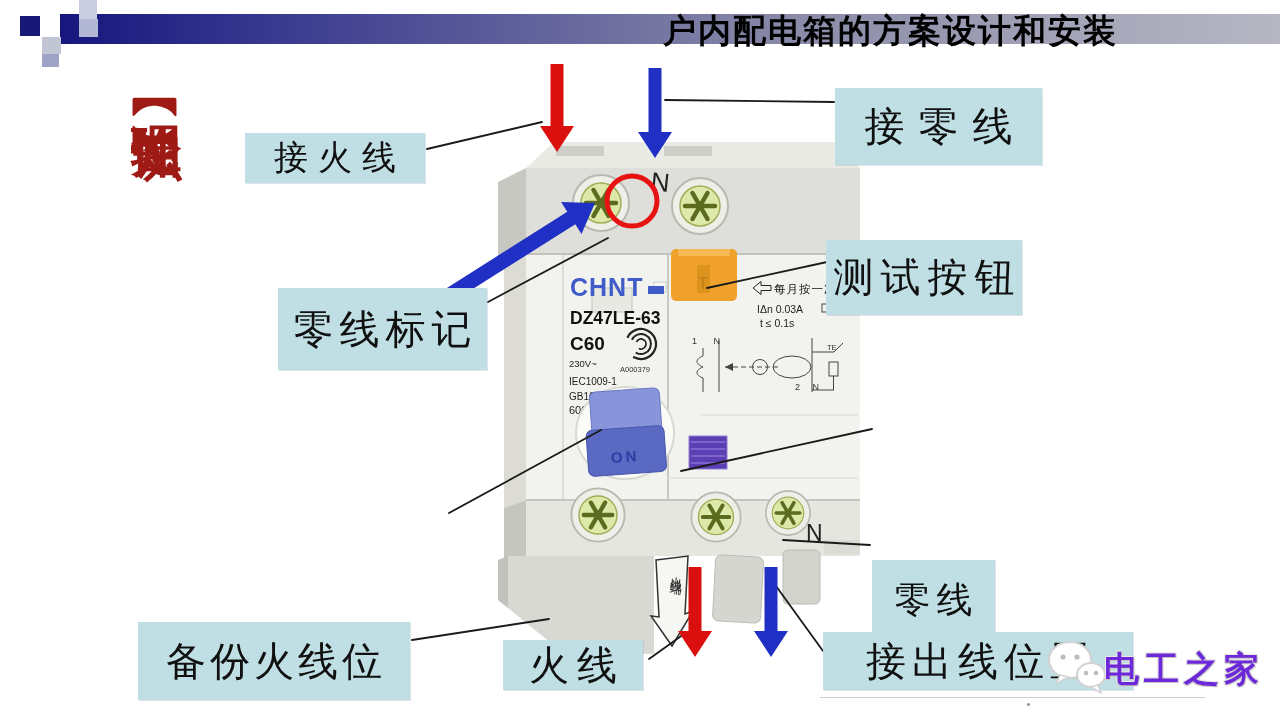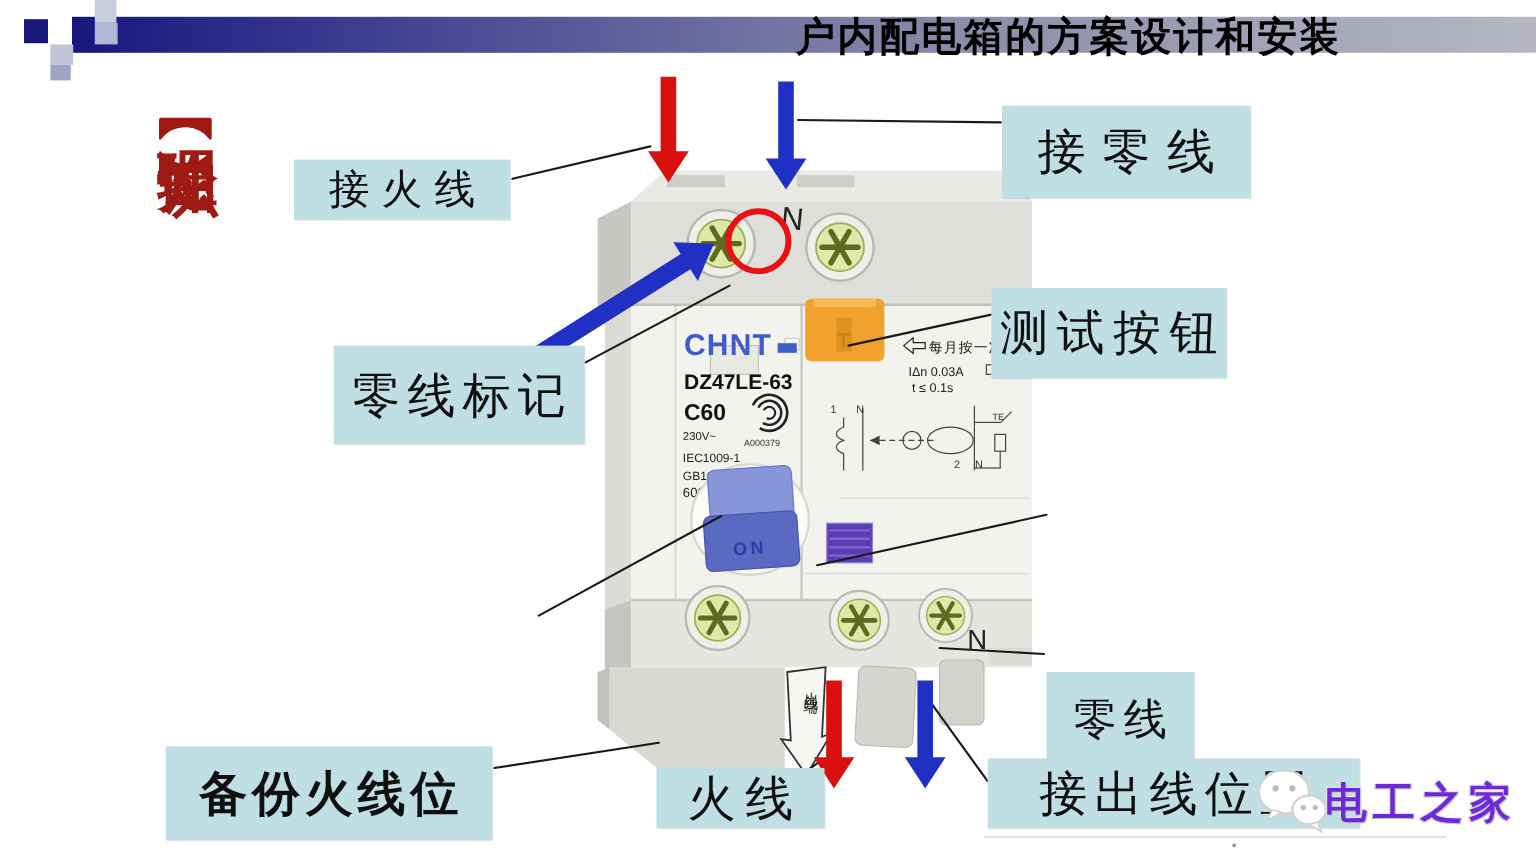--- a/index.html
+++ b/index.html
@@ -189,22 +189,22 @@
     <polygon points="449,304 575.3,224.3 581.5,234.1 595,203 561.1,201.9 567.3,211.7 441,291.7" fill="#2130c4"></polygon>
     <polygon points="688.5,567 701.5,567 701.5,631 712,631 695,657 678,631 688.5,631" fill="#d9100e"></polygon>
     <polygon points="764.5,567 777.5,567 777.5,631 788,631 771,657 754,631 764.5,631" fill="#2130c4"></polygon>
   </svg>
 
   <div class="callout" style="left:245px;top:133px;width:180px;height:50px;font-size:34px;letter-spacing:10px;text-indent:10px;">接火线</div>
   <div class="callout" style="left:835px;top:88px;width:207px;height:77px;font-size:40px;letter-spacing:14px;text-indent:14px;">接零线</div>
   <div class="callout" style="left:826px;top:240px;width:196px;height:75px;font-size:40px;letter-spacing:7px;text-indent:7px;">测试按钮</div>
   <div class="callout" style="left:278px;top:288px;width:209px;height:82px;font-size:40px;letter-spacing:6px;text-indent:6px;">零线标记</div>
   <div class="callout" style="left:872px;top:560px;width:123px;height:80px;font-size:36px;letter-spacing:6px;text-indent:6px;">零线</div>
-  <div class="callout" style="left:138px;top:622px;width:272px;height:78px;font-size:40px;letter-spacing:4px;text-indent:4px;font-weight:bold;">备份火线位</div>
-  <div class="callout" style="left:503px;top:640px;width:140px;height:50px;font-size:40px;letter-spacing:8px;text-indent:8px;margin-left:44px;">火线</div>
+  <div class="callout" style="left:138px;top:622px;width:272px;height:78px;font-size:40px;letter-spacing:4px;text-indent:4px;">备份火线位</div>
+  <div class="callout" style="left:503px;top:640px;width:140px;height:50px;font-size:40px;letter-spacing:8px;text-indent:8px;">火线</div>
   <div class="callout" style="left:823px;top:632px;width:310px;height:58px;font-size:40px;letter-spacing:6px;text-indent:6px;">接出线位置</div>
 
   <div class="faintline"></div>
   <div class="dot"></div>
   <svg class="wm-icon" width="64" height="64" viewBox="0 0 64 64">
     <ellipse cx="24" cy="24" rx="21" ry="18" fill="#ffffff" stroke="#d2d2d2" stroke-width="2"></ellipse>
     <path d="M14,39 L10,48 L22,41 Z" fill="#ffffff" stroke="#d2d2d2" stroke-width="1.5"></path>
     <circle cx="17" cy="21" r="2.6" fill="#bcbcbc"></circle>
     <circle cx="31" cy="21" r="2.6" fill="#bcbcbc"></circle>
     <ellipse cx="45" cy="39" rx="14" ry="12" fill="#ffffff" stroke="#d2d2d2" stroke-width="2"></ellipse>

